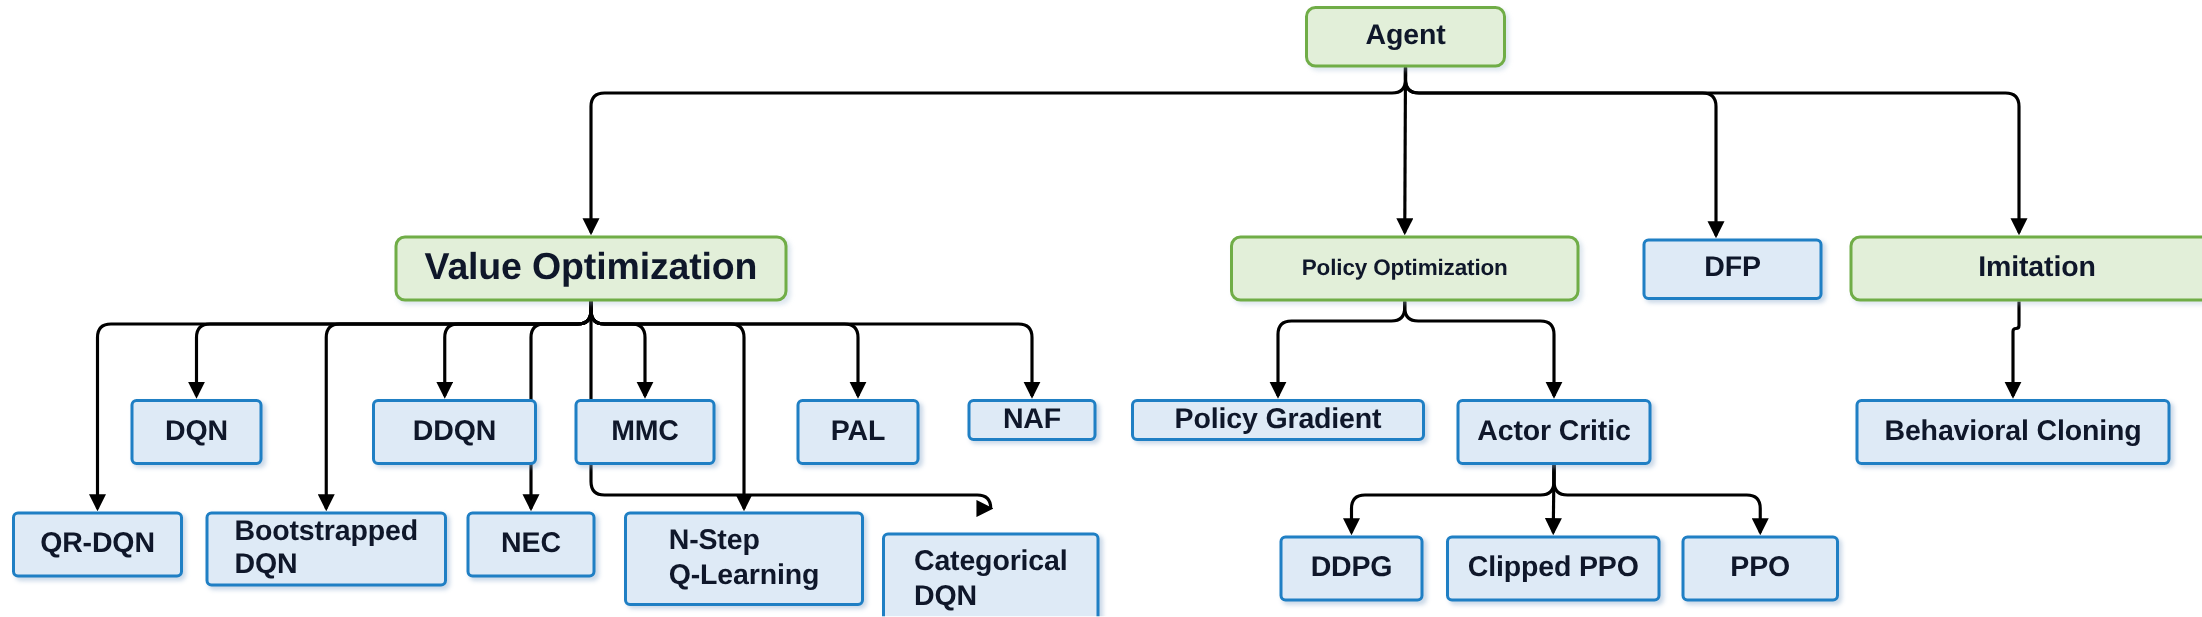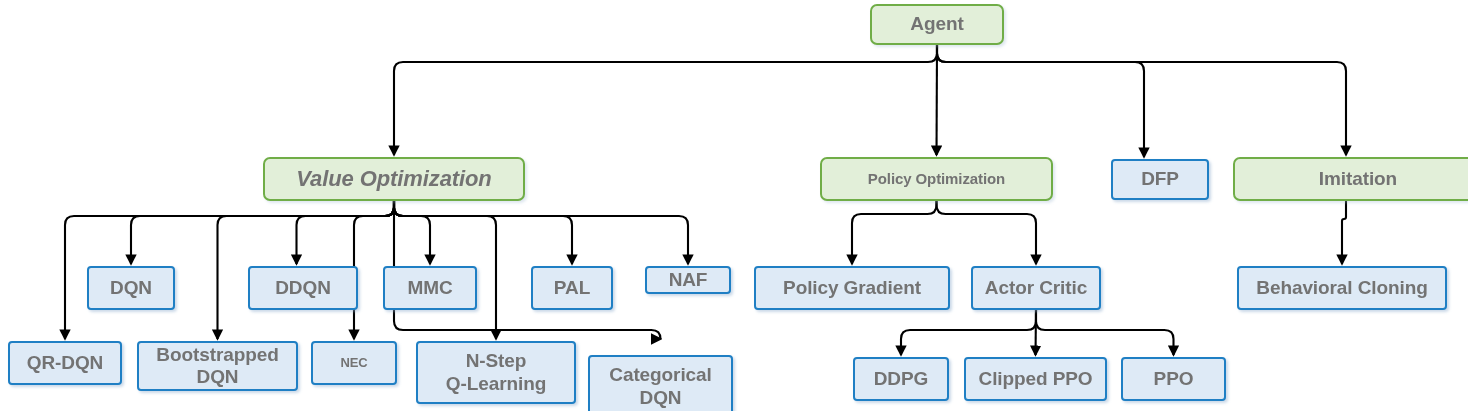--- a/index.html
+++ b/index.html
@@ -22,23 +22,22 @@
     width: 1468px;
     height: 411px;
     pointer-events: none;
   }
   .node {
     position: absolute;
     box-sizing: border-box;
     display: flex;
     align-items: center;
     justify-content: center;
-    text-align: center;
     font-weight: bold;
-    color: #737373;
+    color: #0f172a;
     line-height: 1.18;
     letter-spacing: -0.1px;
   }
   .node.green {
     background: #e2efd9;
     border: 2px solid #70ad47;
     border-radius: 7px;
     box-shadow: 2px 2px 3px rgba(160,185,210,0.35);
   }
   .node.blue {
@@ -83,64 +82,64 @@
         <path d="M 1346 201 L 1346 217 Q 1346 219 1344 219 L 1344 219 Q 1342 219 1342 221 L 1342 264" marker-end="url(#arrow)"></path>
         <path d="M 1036 310 L 1036 321 Q 1036 330 1027 330 L 910 330 Q 901 330 901 339 L 901 355" marker-end="url(#arrow)"></path>
         <path d="M 1036 310 L 1035.5 355" marker-end="url(#arrow)"></path>
         <path d="M 1036 310 L 1036 321 Q 1036 330 1045 330 L 1164.5 330 Q 1173.5 330 1173.5 339 L 1173.5 355" marker-end="url(#arrow)"></path>
       </g>
   </svg>
   <div id="nodes">
       <div class="node green" style="left: 870px; top: 4px; width: 134px; height: 41px; font-size: 19px;">
         <span class="lbl">Agent</span>
       </div>
-      <div class="node green" style="left: 263px; top: 157px; width: 262px; height: 44px; font-size: 22px; font-style: italic;">
+      <div class="node green" style="left: 263px; top: 157px; width: 262px; height: 44px; font-size: 25px;">
         <span class="lbl">Value Optimization</span>
       </div>
       <div class="node green" style="left: 820px; top: 157px; width: 233px; height: 44px; font-size: 15px;">
         <span class="lbl">Policy Optimization</span>
       </div>
-      <div class="node blue" style="left: 1095px; top: 159px; width: 98px; height: 41px; font-size: 19px; margin-left: 16px;">
+      <div class="node blue" style="left: 1095px; top: 159px; width: 120px; height: 41px; font-size: 19px;">
         <span class="lbl">DFP</span>
       </div>
       <div class="node green" style="left: 1233px; top: 157px; width: 250px; height: 44px; font-size: 19px;">
         <span class="lbl">Imitation</span>
       </div>
       <div class="node blue" style="left: 87px; top: 266px; width: 88px; height: 44px; font-size: 19px;">
         <span class="lbl">DQN</span>
       </div>
       <div class="node blue" style="left: 248px; top: 266px; width: 110px; height: 44px; font-size: 19px;">
         <span class="lbl">DDQN</span>
       </div>
       <div class="node blue" style="left: 383px; top: 266px; width: 94px; height: 44px; font-size: 19px;">
         <span class="lbl">MMC</span>
       </div>
       <div class="node blue" style="left: 531px; top: 266px; width: 82px; height: 44px; font-size: 19px;">
         <span class="lbl">PAL</span>
       </div>
       <div class="node blue" style="left: 645px; top: 266px; width: 86px; height: 28px; font-size: 19px;">
         <span class="lbl">NAF</span>
       </div>
-      <div class="node blue" style="left: 754px; top: 266px; width: 196px; height: 44px; font-size: 19px;">
+      <div class="node blue" style="left: 754px; top: 266px; width: 196px; height: 28px; font-size: 19px;">
         <span class="lbl">Policy Gradient</span>
       </div>
       <div class="node blue" style="left: 971px; top: 266px; width: 130px; height: 44px; font-size: 19px;">
         <span class="lbl">Actor Critic</span>
       </div>
       <div class="node blue" style="left: 1237px; top: 266px; width: 210px; height: 44px; font-size: 19px;">
         <span class="lbl">Behavioral Cloning</span>
       </div>
       <div class="node blue" style="left: 8px; top: 341px; width: 114px; height: 44px; font-size: 19px;">
         <span class="lbl">QR-DQN</span>
       </div>
       <div class="node blue" style="left: 137px; top: 341px; width: 161px; height: 50px; font-size: 19px;">
         <span class="lbl">Bootstrapped
 DQN</span>
       </div>
-      <div class="node blue" style="left: 311px; top: 341px; width: 86px; height: 44px; font-size: 13px;">
+      <div class="node blue" style="left: 311px; top: 341px; width: 86px; height: 44px; font-size: 19px;">
         <span class="lbl">NEC</span>
       </div>
       <div class="node blue" style="left: 416px; top: 341px; width: 160px; height: 63px; font-size: 19px;">
         <span class="lbl">N-Step
 Q-Learning</span>
       </div>
       <div class="node blue" style="left: 588px; top: 355px; width: 145px; height: 63px; font-size: 19px;">
         <span class="lbl">Categorical
 DQN</span>
       </div>

